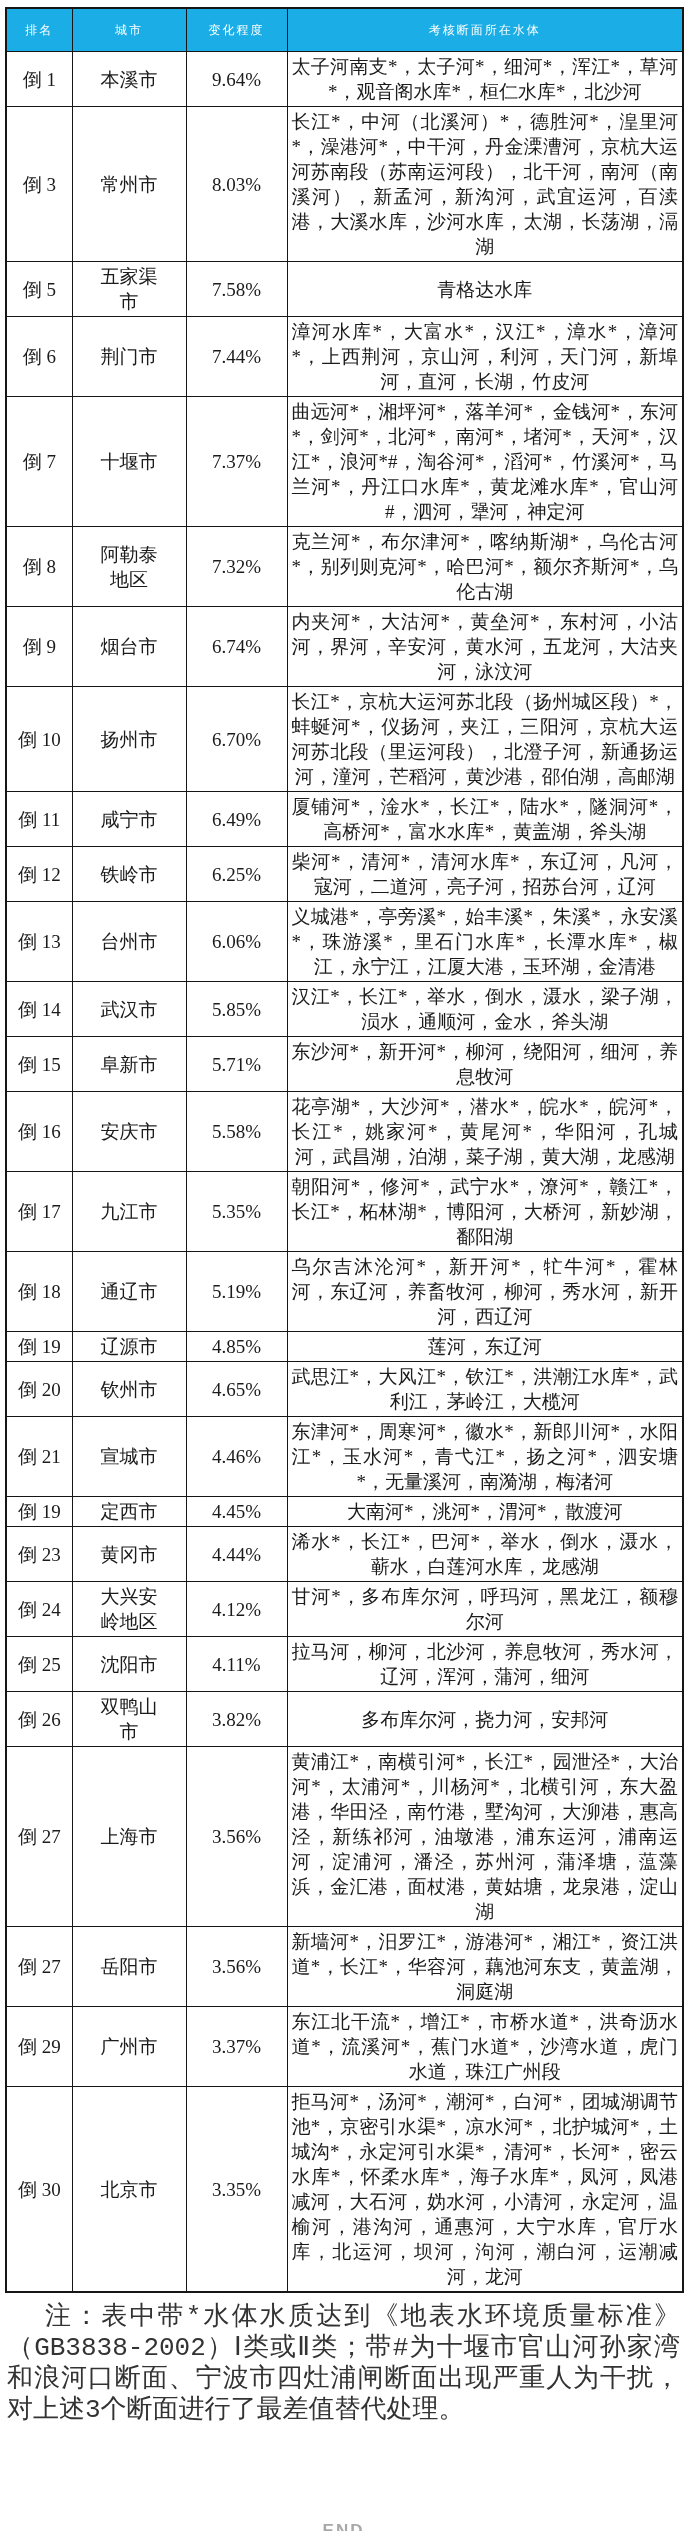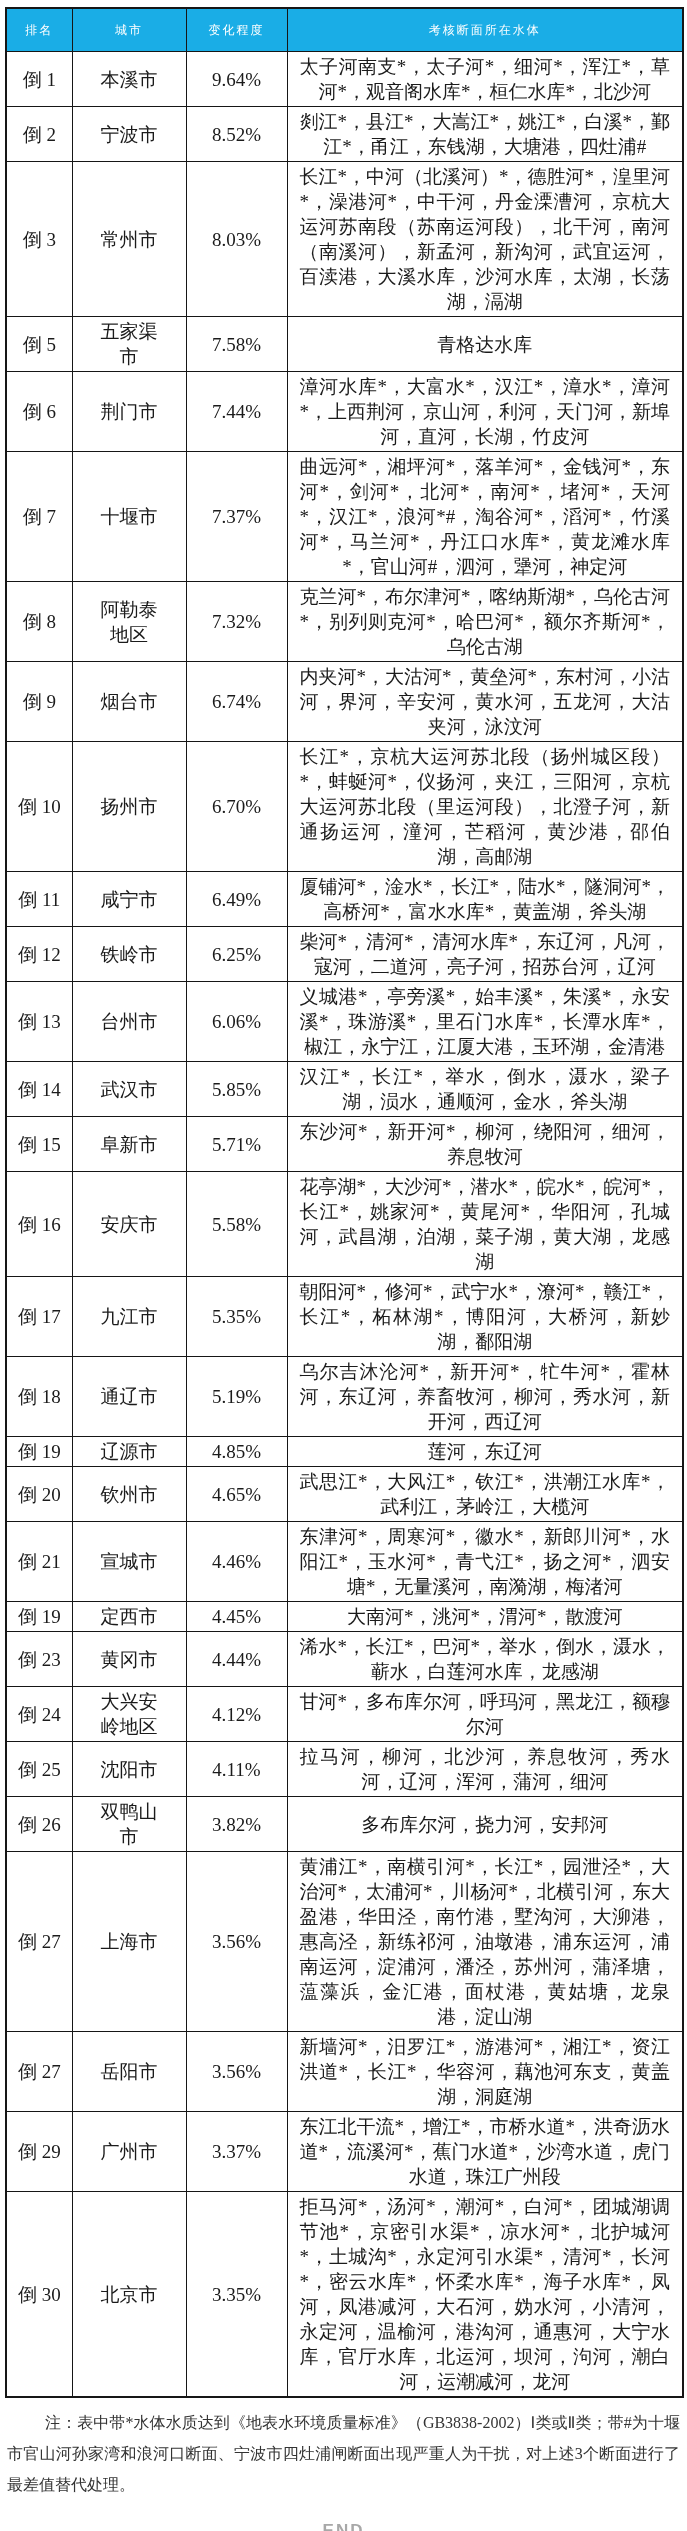--- a/index.html
+++ b/index.html
@@ -45,28 +45,28 @@
     font-size: 19px;
     color: #1b1b1b;
     line-height: 25px;
     padding: 2px 4px;
     text-align: center;
   }
   tbody td.col-city {
     padding: 2px 25px;
   }
   tbody td.col-waters {
-    padding: 2px 12px;
+    padding: 2px 4px;
     text-align: justify;
     text-align-last: center;
     text-justify: inter-character;
   }
   .note {
-    font-family: Liberation Serif, serif;
-    font-size: 16px;
+    font-family: Liberation Mono, monospace;
+    font-size: 26px;
     line-height: 31px;
     color: #333333;
     text-align: justify;
     margin: 9px 2px 0 2px;
     text-indent: 38px;
   }
   .end-mark {
     position: absolute;
     top: 2521px;
     left: 50%;
@@ -99,26 +99,20 @@
       </tr>
     </thead>
     <tbody>
         <tr>
           <td class="col-rank">倒 1</td>
           <td class="col-city">本溪市</td>
           <td class="col-change">9.64%</td>
           <td class="col-waters">太子河南支*，太子河*，细河*，浑江*，草河*，观音阁水库*，桓仁水库*，北沙河</td>
         </tr>
         <tr>
-          <td class="col-rank">倒 2</td>
-          <td class="col-city">宁波市</td>
-          <td class="col-change">8.52%</td>
-          <td class="col-waters">剡江*，县江*，大嵩江*，姚江*，白溪*，鄞江*，甬江，东钱湖，大塘港，四灶浦#</td>
-        </tr>
-        <tr>
           <td class="col-rank">倒 3</td>
           <td class="col-city">常州市</td>
           <td class="col-change">8.03%</td>
           <td class="col-waters">长江*，中河（北溪河）*，德胜河*，湟里河*，澡港河*，中干河，丹金溧漕河，京杭大运河苏南段（苏南运河段），北干河，南河（南溪河），新孟河，新沟河，武宜运河，百渎港，大溪水库，沙河水库，太湖，长荡湖，滆湖</td>
         </tr>
         <tr>
           <td class="col-rank">倒 5</td>
           <td class="col-city">五家渠市</td>
           <td class="col-change">7.58%</td>
           <td class="col-waters">青格达水库</td>

